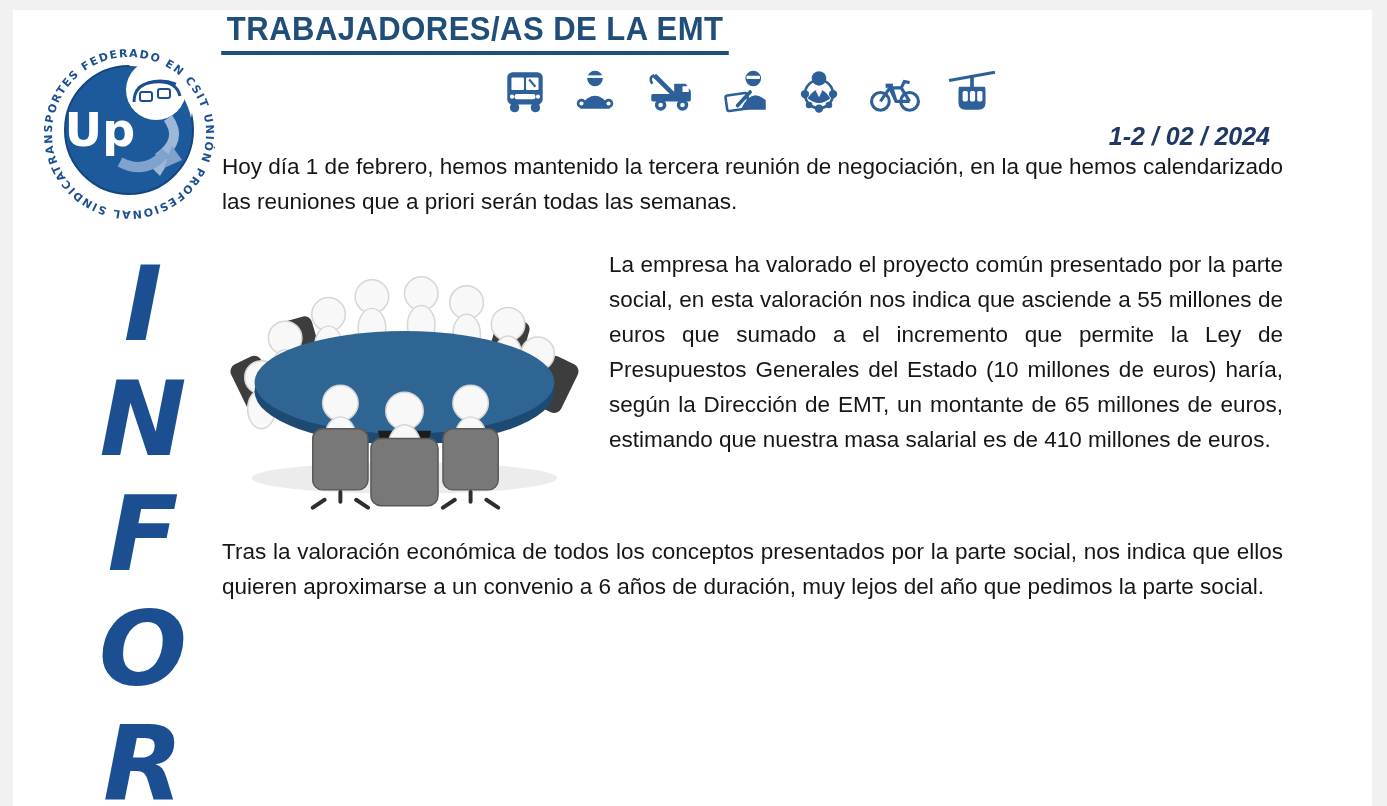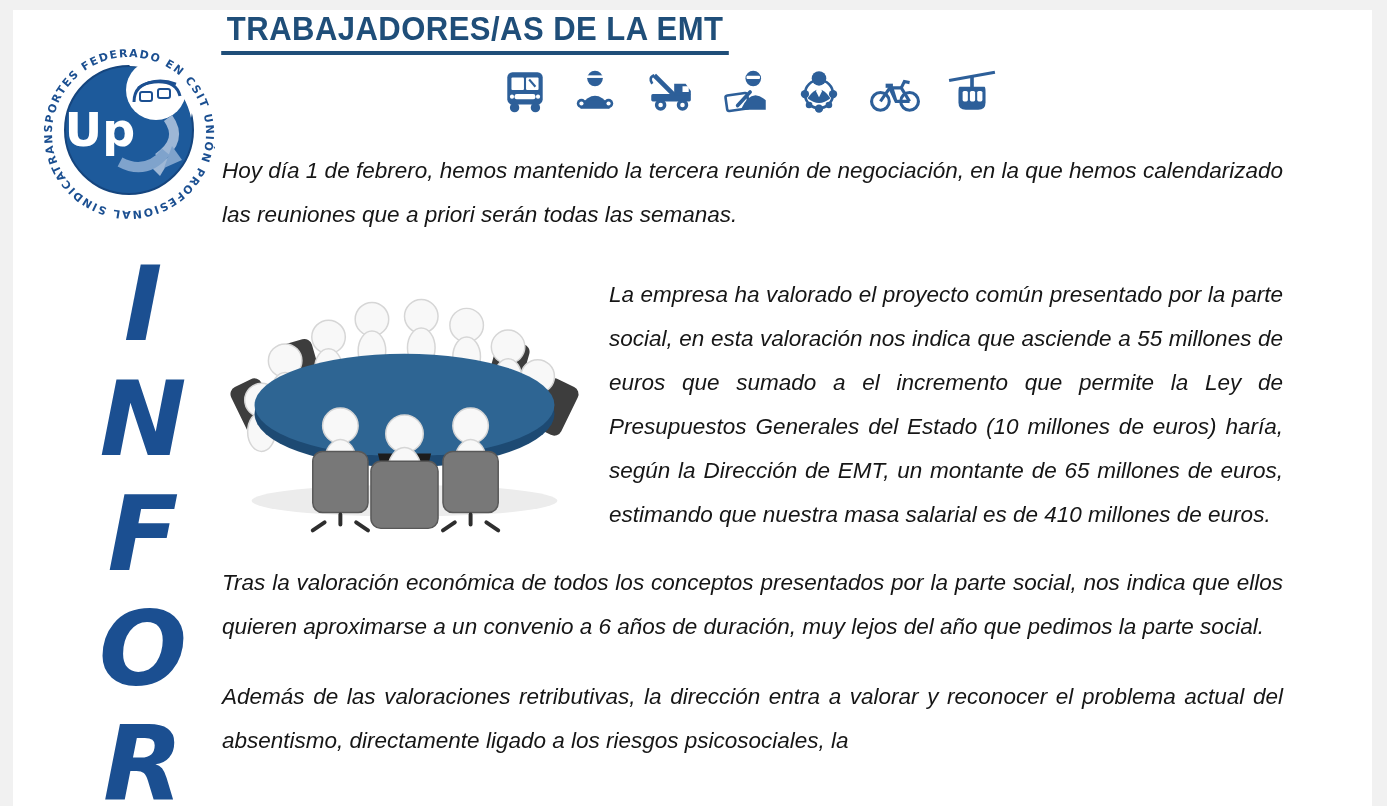--- a/index.html
+++ b/index.html
@@ -65,28 +65,27 @@
     display:inline-block;
     font-size:34px; font-weight:bold;
     color:#2b5a9e;
     transform:scaleX(0.84);
     letter-spacing:0.5px;
   }
 
   
   .doc-main { margin-left:209px; margin-right:89px; color:#161616; }
   .doc-main p {
-    font-size:22.5px; line-height:44px;
+    font-size:22.5px; line-height:35px;
     text-align:justify;
-    font-style:italic;
   }
   .para-1 { margin-top:30px; }
   .media-row { margin-top:28px; display:flex; }
   .meeting-image { flex:0 0 365px; width:365px; margin-right:22px; margin-top:16px; }
-  .media-row p { flex:1;margin-top:8px; }
+  .media-row p { flex:1; }
   .para-3 { margin-top:24px; }
   .para-4 { margin-top:26px; }
 </style>
 </head>
 <body>
 
 <div class="page">
 
   <div class="logo">
     <svg width="182" height="200" viewBox="0 0 182 200">
@@ -200,20 +199,21 @@
         <line x1="2" y1="13" x2="46" y2="5" stroke="#2d5f99" stroke-width="3"></line>
         <line x1="24" y1="9" x2="24" y2="21" stroke="#2d5f99" stroke-width="3.5"></line>
         <path d="M12 19 h24 q1 0 1 6 v9 q0 7 -7 7 h-12 q-7 0 -7 -7 v-9 q0 -6 1 -6 z"></path>
         <rect x="15" y="23" width="5" height="10" rx="1.5" fill="#fff"></rect>
         <rect x="22" y="23" width="5" height="10" rx="1.5" fill="#fff"></rect>
         <rect x="29" y="23" width="5" height="10" rx="1.5" fill="#fff"></rect>
       </svg>
     </div>
   </div>
 
+  <div class="doc-date">1-2 / 02 / 2024</div>
 
 
   <div class="doc-main">
     <p class="para-1">Hoy día 1 de febrero, hemos mantenido la tercera reunión de negociación, en la que hemos calendarizado las reuniones que a priori serán todas las semanas.</p>
 
     <div class="media-row">
       <svg class="meeting-image" viewBox="0 0 370 250">
         <ellipse cx="185" cy="218" rx="155" ry="16" fill="#ececec"></ellipse>
 
         <g fill="#3d3d3d">
@@ -263,16 +263,15 @@
         </g>
         <g stroke="#2e2e2e" stroke-width="4" stroke-linecap="round">
           <path d="M120 232 v10 M104 240 l-12 8 M136 240 l12 8" fill="none"></path>
           <path d="M252 232 v10 M236 240 l-12 8 M268 240 l12 8" fill="none"></path>
         </g>
       </svg>
       <p>La empresa ha valorado el proyecto común presentado por la parte social, en esta valoración nos indica que asciende a 55 millones de euros que sumado a el incremento que permite la Ley de Presupuestos Generales del Estado (10 millones de euros) haría, según la Dirección de EMT, un montante de 65 millones de euros, estimando que nuestra masa salarial es de 410 millones de euros.</p>
     </div>
 
     <p class="para-3">Tras la valoración económica de todos los conceptos presentados por la parte social, nos indica que ellos quieren aproximarse a un convenio a 6 años de duración, muy lejos del año que pedimos la parte social.</p>
-    <p class="para-4">Además de las valoraciones retributivas, la dirección entra a valorar y reconocer el problema actual del absentismo, directamente ligado a los riesgos psicosociales, la</p>
   </div>
 
 </div>
 
 </body></html>

